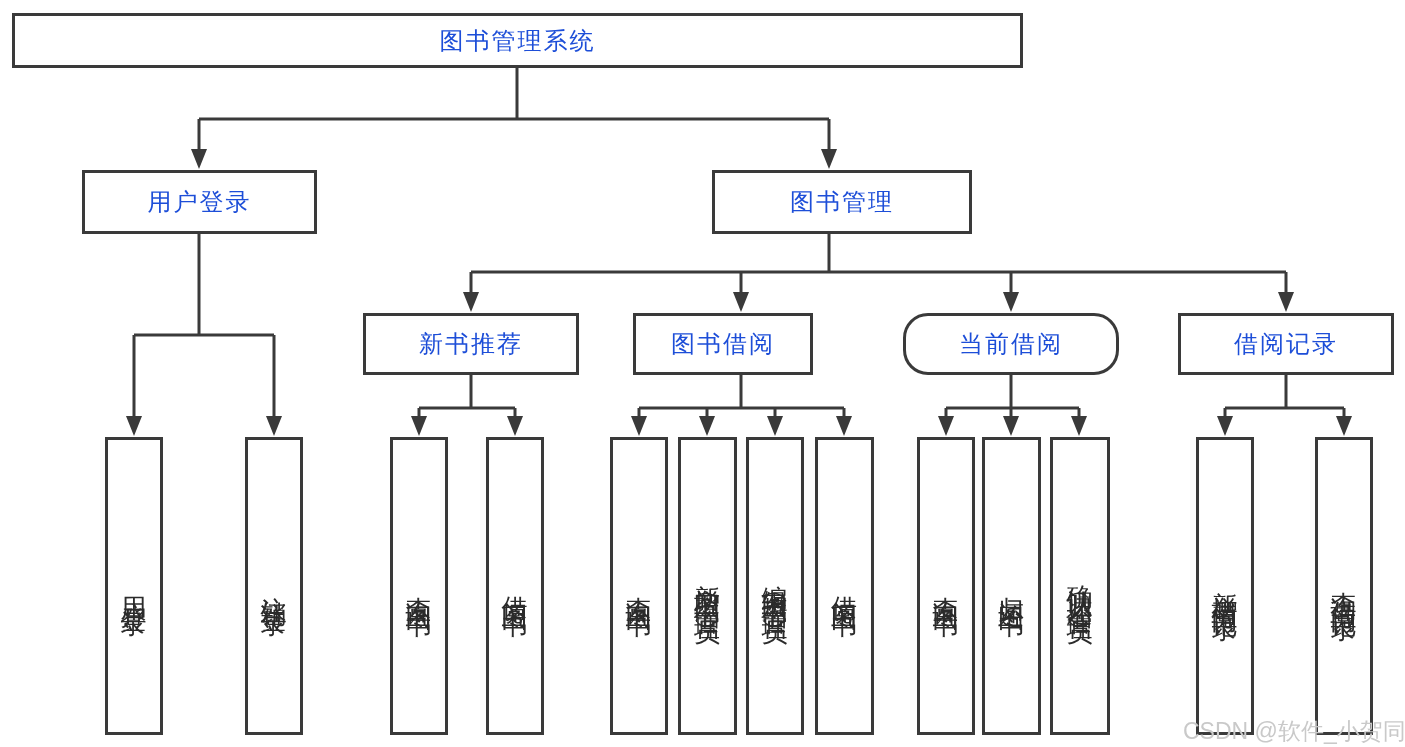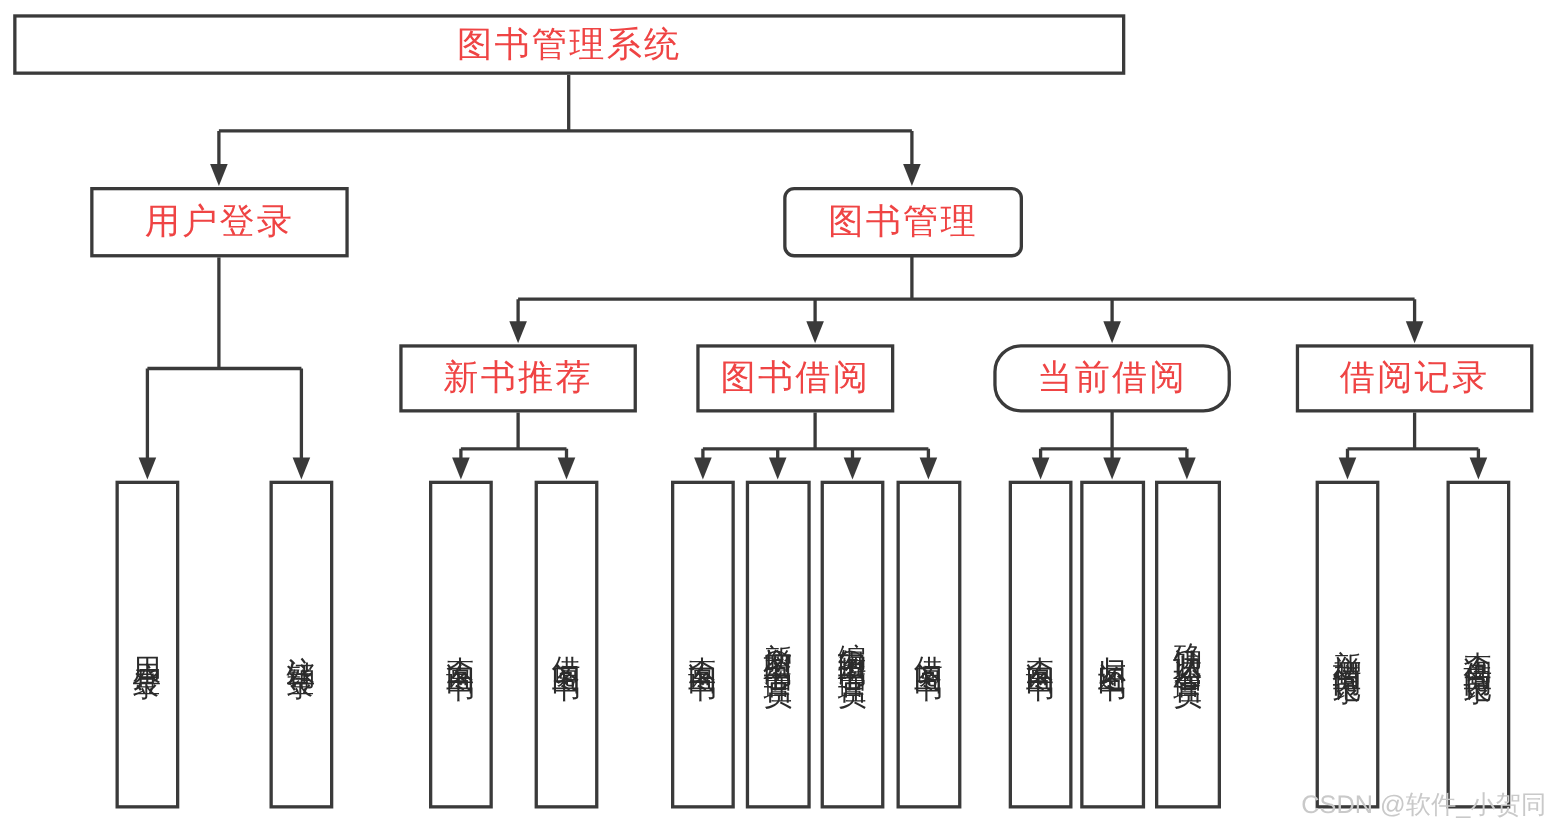--- a/index.html
+++ b/index.html
@@ -13,24 +13,24 @@
   #wires{position:absolute;left:0;top:0;width:1405px;height:747px;}
   .node{
     position:absolute;
     box-sizing:border-box;
     border:3px solid #3a3a3a;
     background:#ffffff;
     display:flex;align-items:center;justify-content:center;
     color:#2b2b2b;
   }
   .hlabel{
-    font-size:32px;
+    font-size:24px;
     letter-spacing:2px;
     white-space:nowrap;
-    color:#ef4444;
+    color:#1d4ed8;
     font-family:Liberation Serif, serif;
   }
   .vbox{z-index:2;}
   .vlabel{
     writing-mode:vertical-rl;
     text-orientation:mixed;
     font-size:26px;
     line-height:1;
     letter-spacing:5px;
     color:#2b2b2b;
@@ -82,21 +82,21 @@
     </g>
   </svg>
 
   <div class="node" style="left:12px;top:13px;width:1011px;height:55px;">
     <span class="hlabel">图书管理系统</span>
   </div>
 
   <div class="node" style="left:82px;top:170px;width:235px;height:64px;">
     <span class="hlabel">用户登录</span>
   </div>
-  <div class="node" style="left:712px;top:170px;width:218px;height:64px;border-radius:10px;">
+  <div class="node" style="left:712px;top:170px;width:260px;height:64px;">
     <span class="hlabel">图书管理</span>
   </div>
 
   <div class="node" style="left:363px;top:313px;width:216px;height:62px;">
     <span class="hlabel">新书推荐</span>
   </div>
   <div class="node" style="left:633px;top:313px;width:180px;height:62px;">
     <span class="hlabel">图书借阅</span>
   </div>
   <div class="node" style="left:903px;top:313px;width:216px;height:62px;border-radius:25px;">

